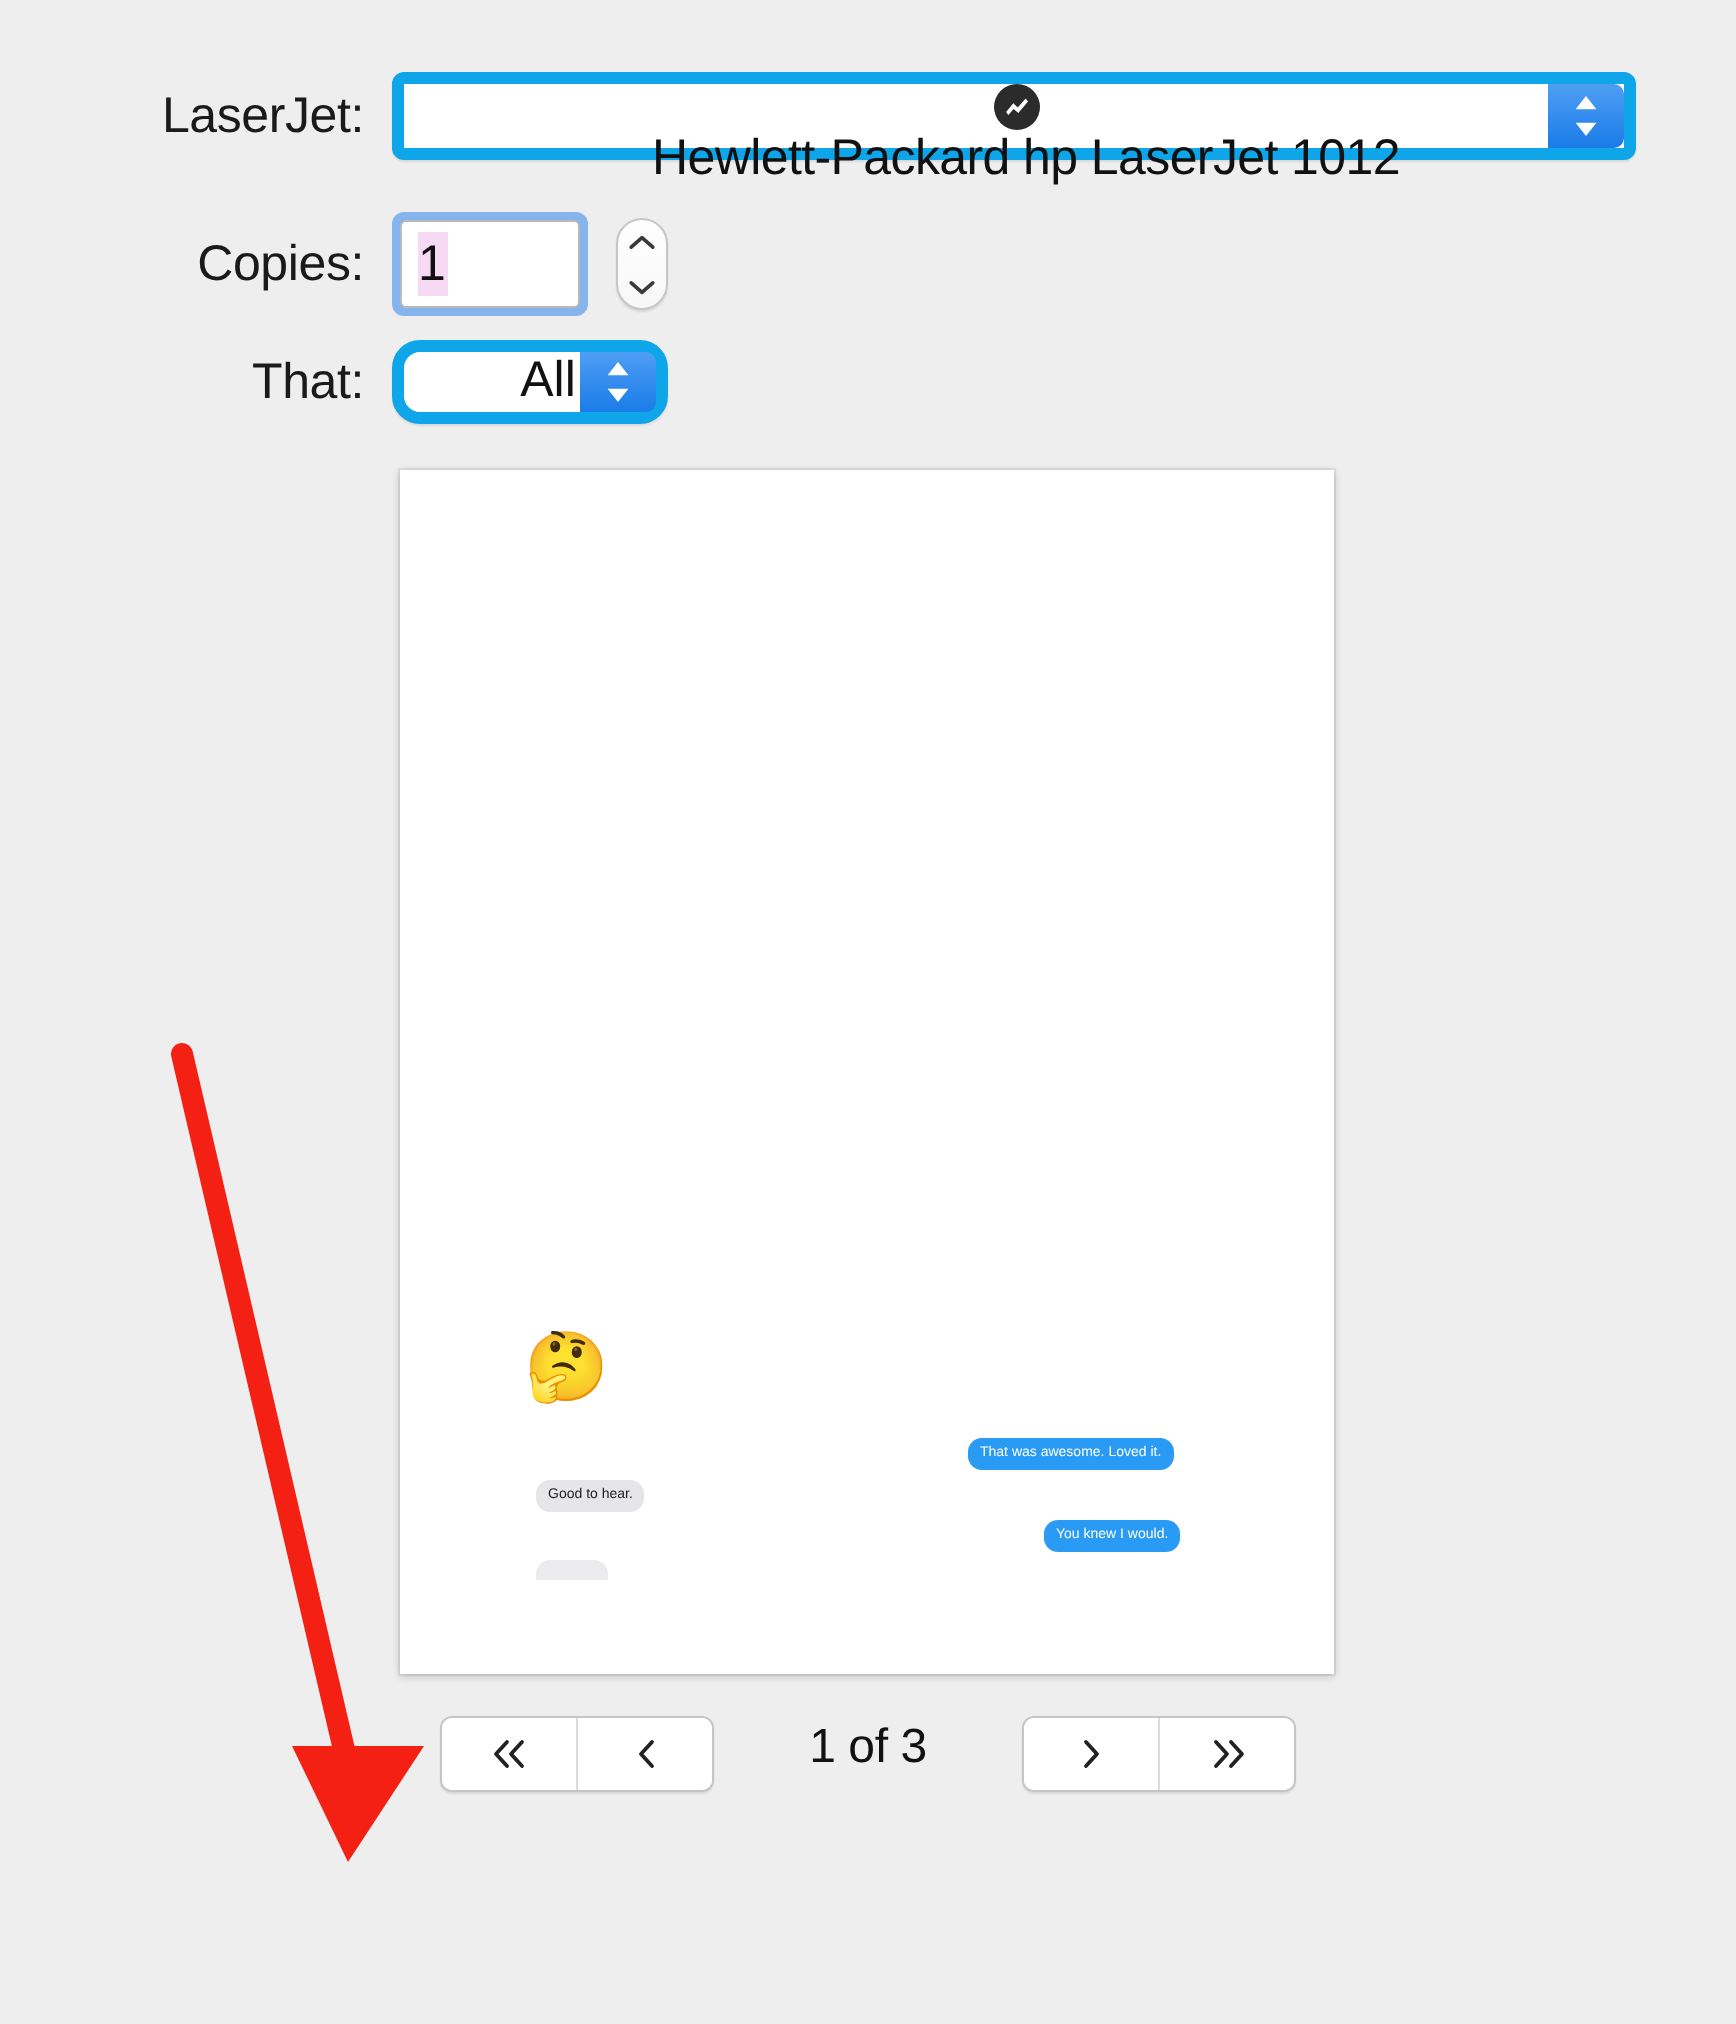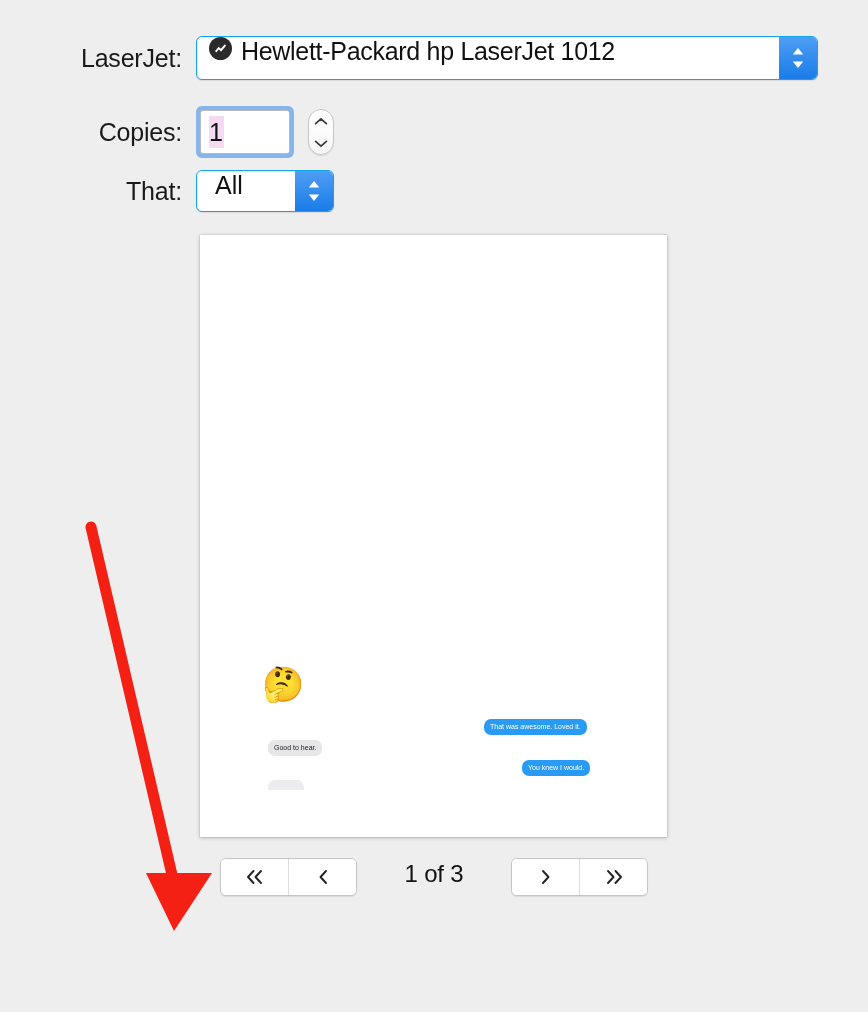--- a/index.html
+++ b/index.html
@@ -37,27 +37,28 @@
     letter-spacing: -0.2px;
   }
 
   
   #row-printer { left: 0; top: 36px; width: 868px; }
   #row-printer .row-label { width: 182px; padding-right: 14px; }
 
   .popup-button {
     position: relative;
     background: #ffffff;
-    border: 1px solid #0ea5e9;
+    border: 6px solid #0ea5e9;
     border-radius: 6px;
     box-shadow: 0 1px 1px rgba(0,0,0,0.09);
     display: flex;
-    align-items: flex-start;
+    align-items: center;
     box-sizing: border-box;
     cursor: default;
+    flex-direction: column;
   }
   #printer-popup {
     width: 622px;
     height: 44px;
     padding-left: 12px;
   }
   #printer-popup .popup-text {
     font-size: 25px;
     color: #111;
     letter-spacing: -0.3px;
@@ -145,20 +146,21 @@
     width: 100%;
   }
 
   
   #row-pages { left: 0; top: 170px; width: 868px; }
   #row-pages .row-label { width: 182px; padding-right: 14px; }
   #pages-popup {
     width: 138px;
     height: 42px;
     padding-left: 18px;
+    border-radius: 14px;
   }
   #pages-popup .popup-text {
     font-size: 25px;
     color: #111;
   }
   #pages-popup .popup-arrows { width: 38px; }
 
   
   #preview-wrap {
     position: absolute;

